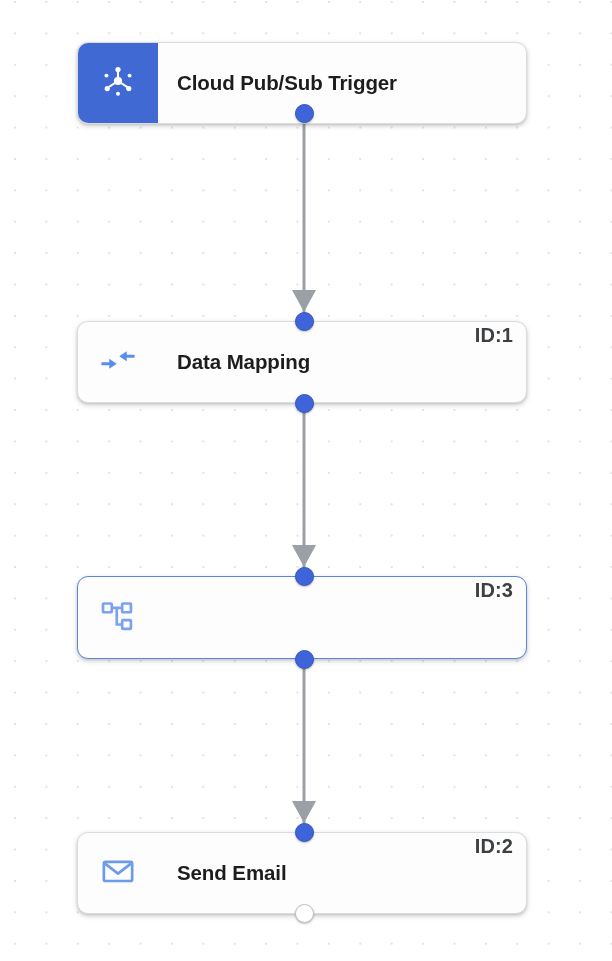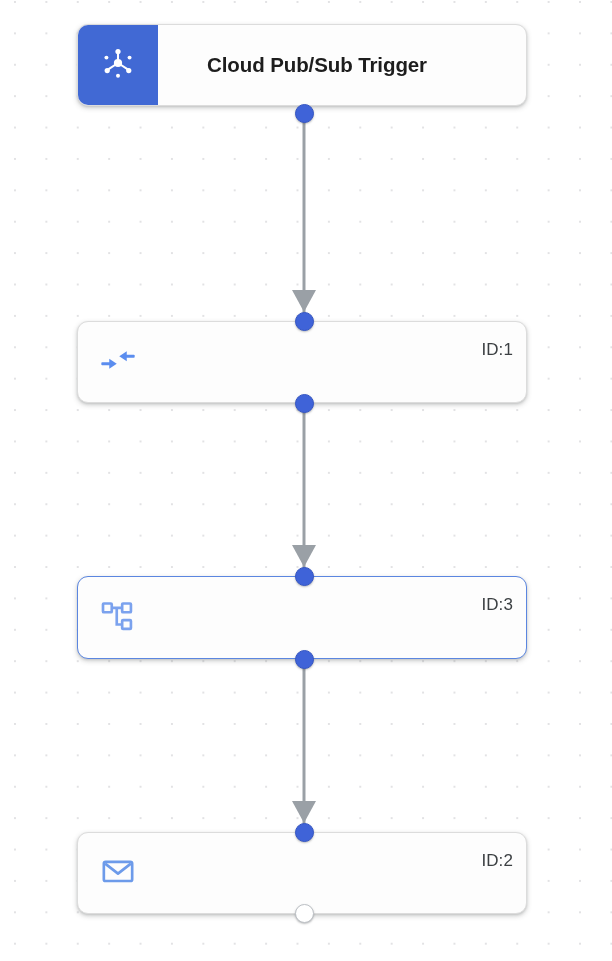--- a/index.html
+++ b/index.html
@@ -81,24 +81,24 @@
   .node-title {
     font-size: 20.5px;
     font-weight: bold;
     color: #1d1d1d;
     letter-spacing: -0.1px;
     white-space: nowrap;
   }
 
   .node-id {
     position: absolute;
-    top: 18px;
+    top: 2px;
     right: 13px;
-    font-size: 17px;
-    font-weight: normal;
+    font-size: 20px;
+    font-weight: bold;
     color: #3c4043;
     letter-spacing: 0.1px;
   }
 
   
   .handle {
     position: absolute;
     width: 19px;
     height: 19px;
     border-radius: 50%;
@@ -133,21 +133,21 @@
       <line x1="304" y1="403" x2="304" y2="571" stroke="#9aa0a6" stroke-width="3"></line>
       <polygon points="292,545 316,545 304,567" fill="#9aa0a6"></polygon>
     </g>
 
     <g>
       <line x1="304" y1="659" x2="304" y2="827" stroke="#9aa0a6" stroke-width="3"></line>
       <polygon points="292,801 316,801 304,823" fill="#9aa0a6"></polygon>
     </g>
   </svg>
 
-  <div class="node" style="top:24px;gap:30px;">
+  <div class="node" style="top:42px;">
     <div class="node-iconcell accent">
       <span>
         <svg width="38" height="38" viewBox="0 0 48 48" aria-hidden="true">
           <g stroke="#ffffff" stroke-width="2.6" stroke-linecap="round">
             <line x1="24" y1="24" x2="24" y2="12"></line>
             <line x1="24" y1="24" x2="12.6" y2="31.5"></line>
             <line x1="24" y1="24" x2="35.4" y2="31.5"></line>
           </g>
           <circle cx="24" cy="24" r="5.2" fill="#ffffff"></circle>
           <circle cx="24" cy="9.6" r="3.3" fill="#ffffff"></circle>
@@ -174,20 +174,21 @@
             <rect x="4" y="26.6" width="11" height="3.8" rx="1"></rect>
             <polygon points="13.5,22.6 22.5,28.5 13.5,34.4"></polygon>
 
             <rect x="33" y="17.6" width="11" height="3.8" rx="1"></rect>
             <polygon points="34.5,13.6 25.5,19.5 34.5,25.4"></polygon>
           </g>
         </svg>
       </span>
     </div>
     <div class="node-body">
+      <span class="node-title">Data Mapping</span>
       <span class="node-id">ID:1</span>
     </div>
   </div>
   <div class="handle filled" style="top:321px; margin-top:-9.5px;"></div>
   <div class="handle filled" style="top:403px; margin-top:-9.5px;"></div>
 
   <div class="node selected" style="top:576px; height:83px;">
     <div class="node-iconcell plain">
       <span>
         <svg width="40" height="40" viewBox="0 0 48 48" aria-hidden="true">
@@ -213,19 +214,20 @@
       <span>
         <svg width="40" height="40" viewBox="0 0 48 48" aria-hidden="true">
           <g fill="none" stroke="#6d9bea" stroke-width="3.2" stroke-linejoin="round">
             <rect x="7" y="13" width="34" height="23" rx="2.2"></rect>
             <polyline points="8.6,15.2 24,27.2 39.4,15.2"></polyline>
           </g>
         </svg>
       </span>
     </div>
     <div class="node-body">
+      <span class="node-title">Send Email</span>
       <span class="node-id">ID:2</span>
     </div>
   </div>
   <div class="handle filled" style="top:832px; margin-top:-9.5px;"></div>
   <div class="handle hollow" style="top:913px; margin-top:-9.5px;"></div>
 
 </div>
 
 </body></html>

